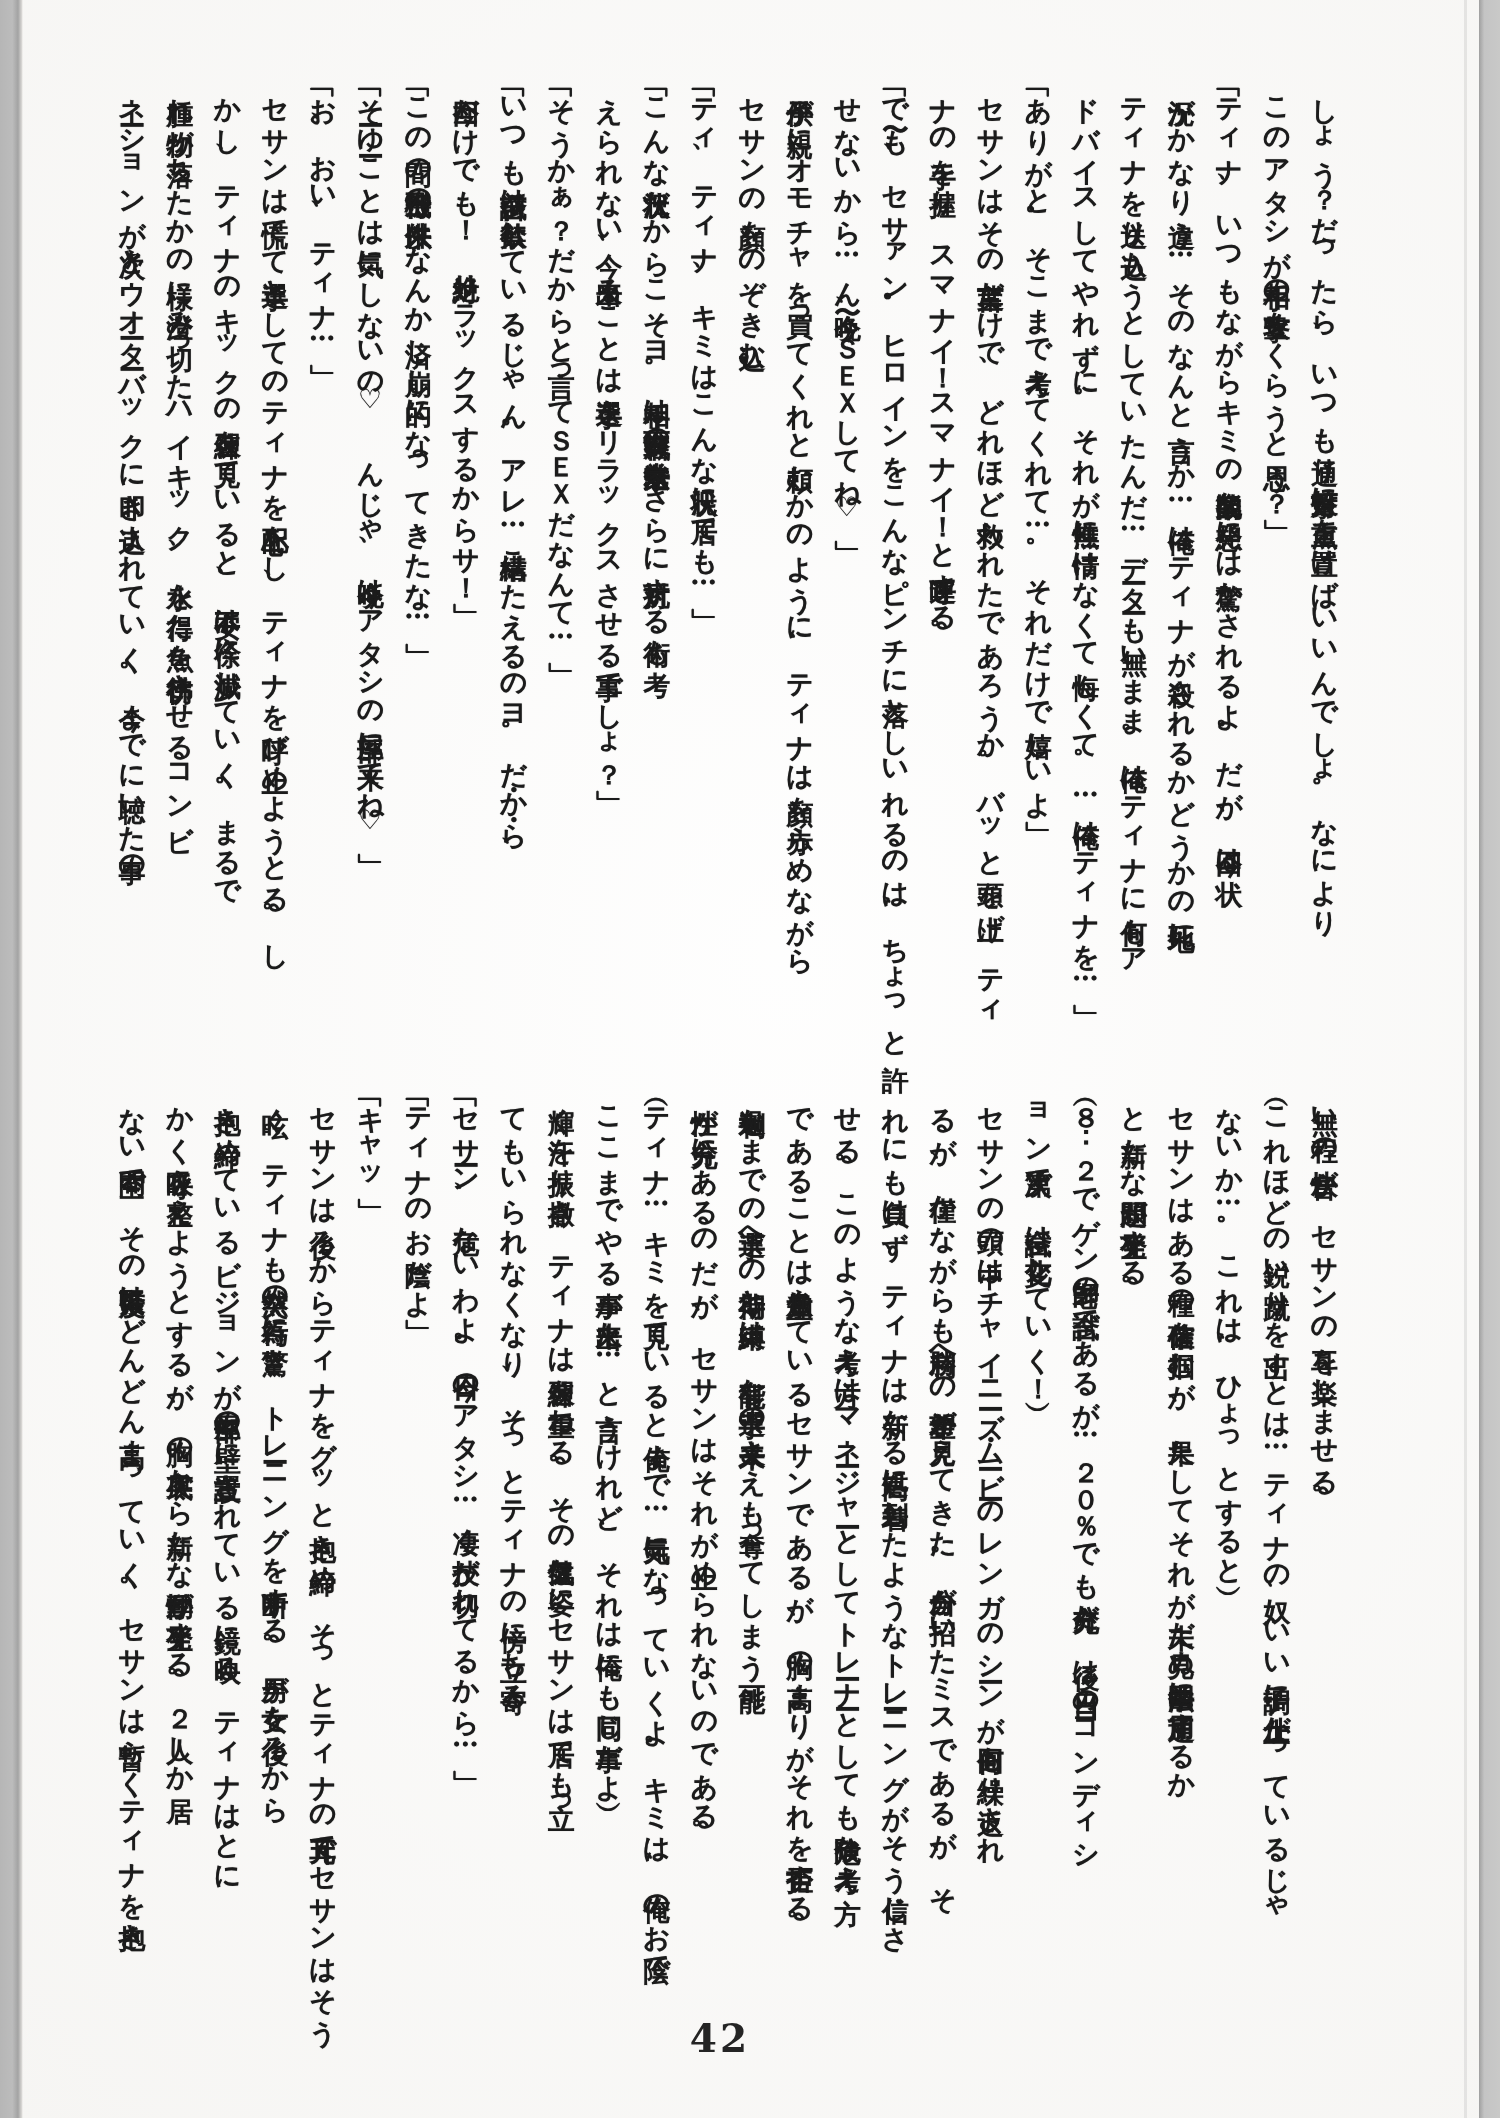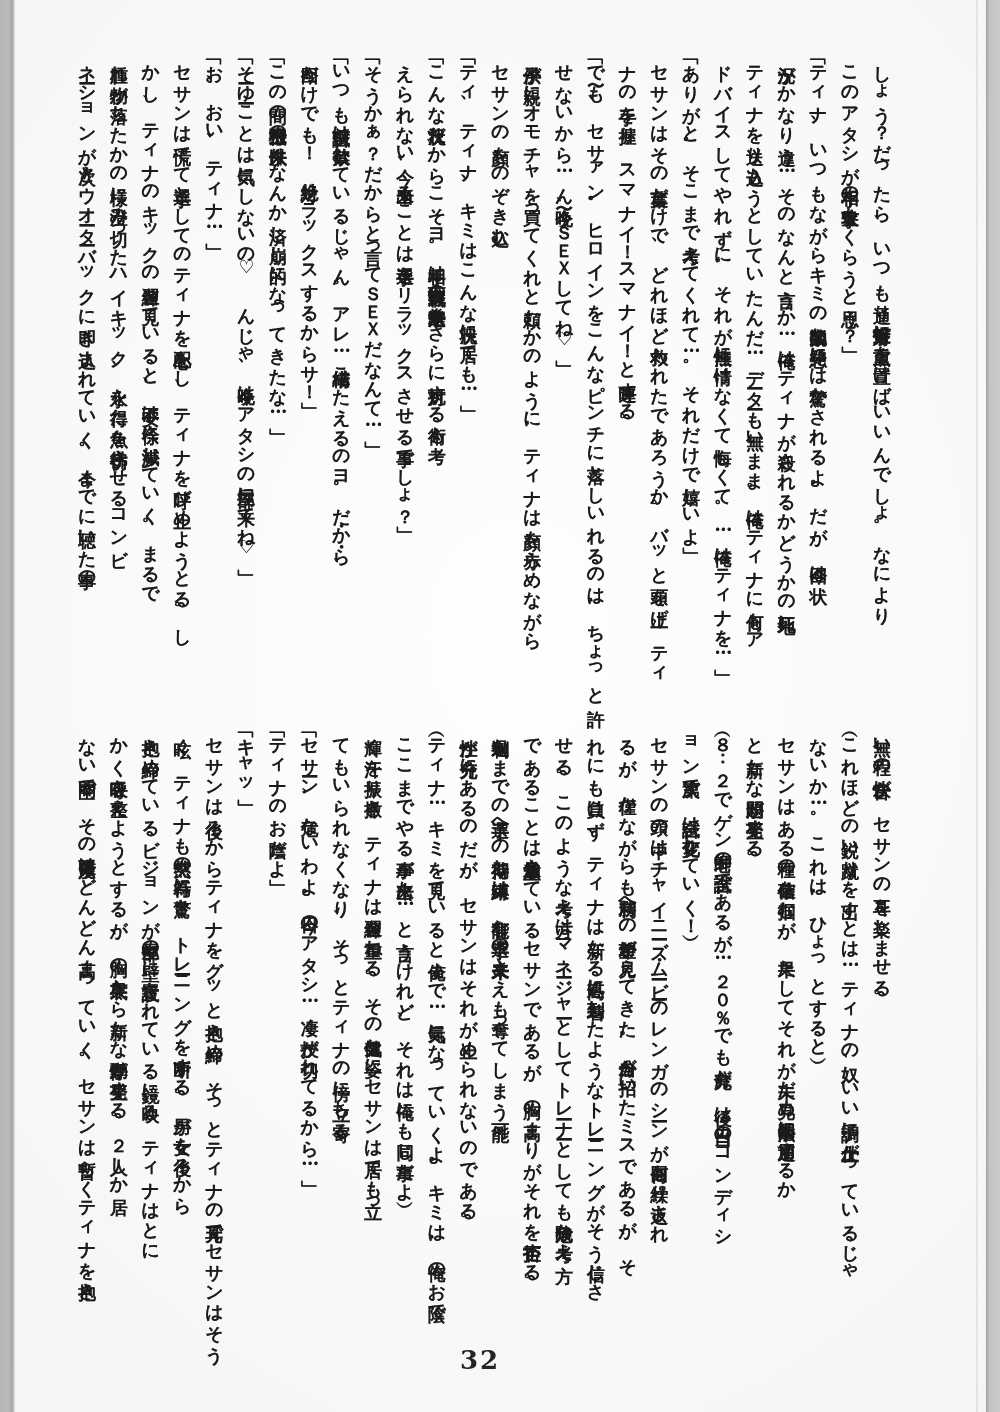--- a/index.html
+++ b/index.html
@@ -132,14 +132,14 @@
       <div class="col">「セサーン、危ないわよ。今日のアタシ…凄く技が切れてるから…」</div>
       <div class="col">「ティナのお陰だよ」</div>
       <div class="col">「キャッ」</div>
       <div class="col">セサンは後ろからティナをグッと抱き締め、そっとティナの耳元でセサンはそう</div>
       <div class="col">呟く。ティナも突然の行為に驚き、トレーニングを中断する。男が女を後ろから</div>
       <div class="col">抱き締めているビジョンが部屋中の壁に設置されている鏡に映る。ティナはとに</div>
       <div class="col">かく呼吸を整えようとするが、胸の奥底から新たな動悸が発生する。２人しか居</div>
       <div class="col">ない空間で、その緊張度はどんどん高まっていく。セサンは暫らくティナを抱き</div>
     </div>
 
-  <div class="folio">32</div>
+  <div class="folio">42</div>
 </div>
 
 </body></html>

